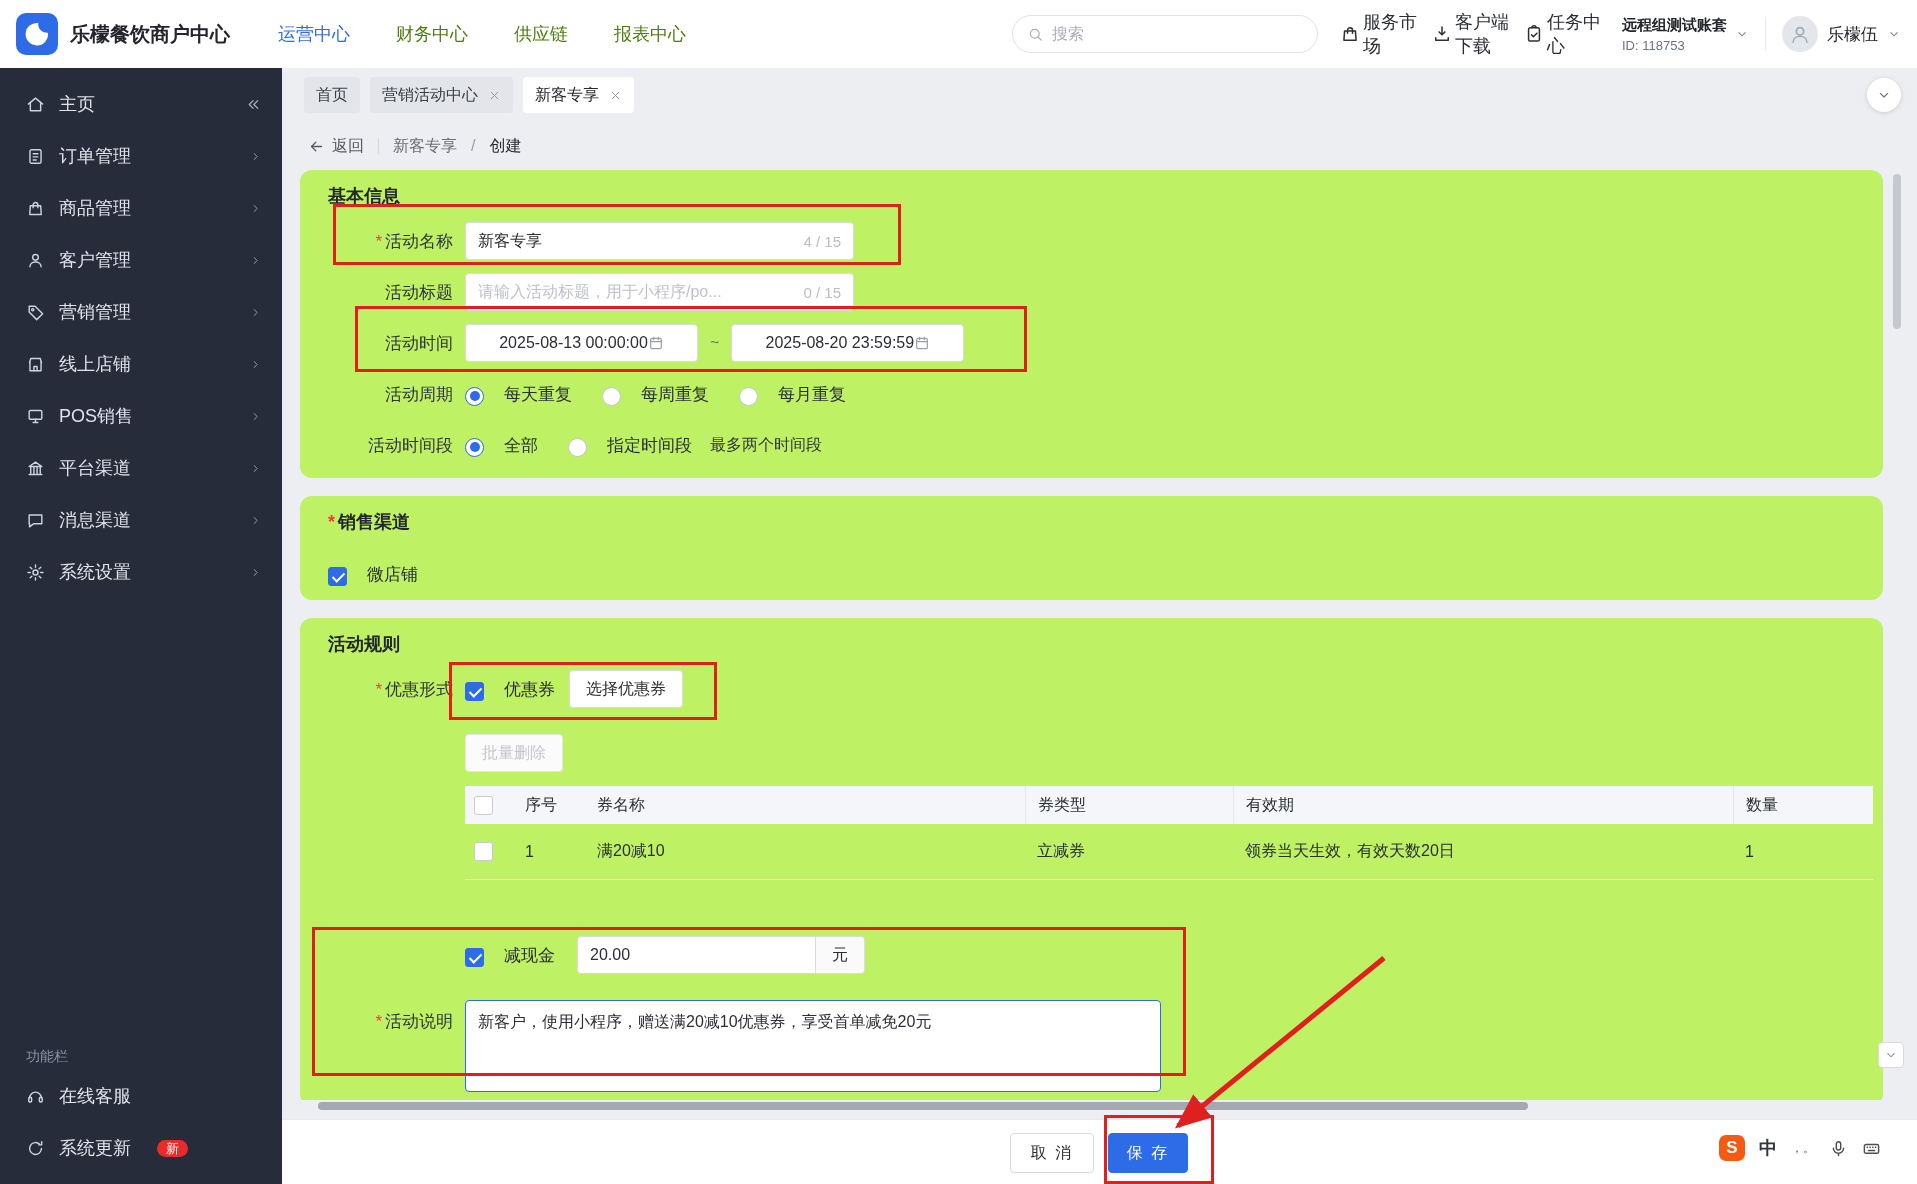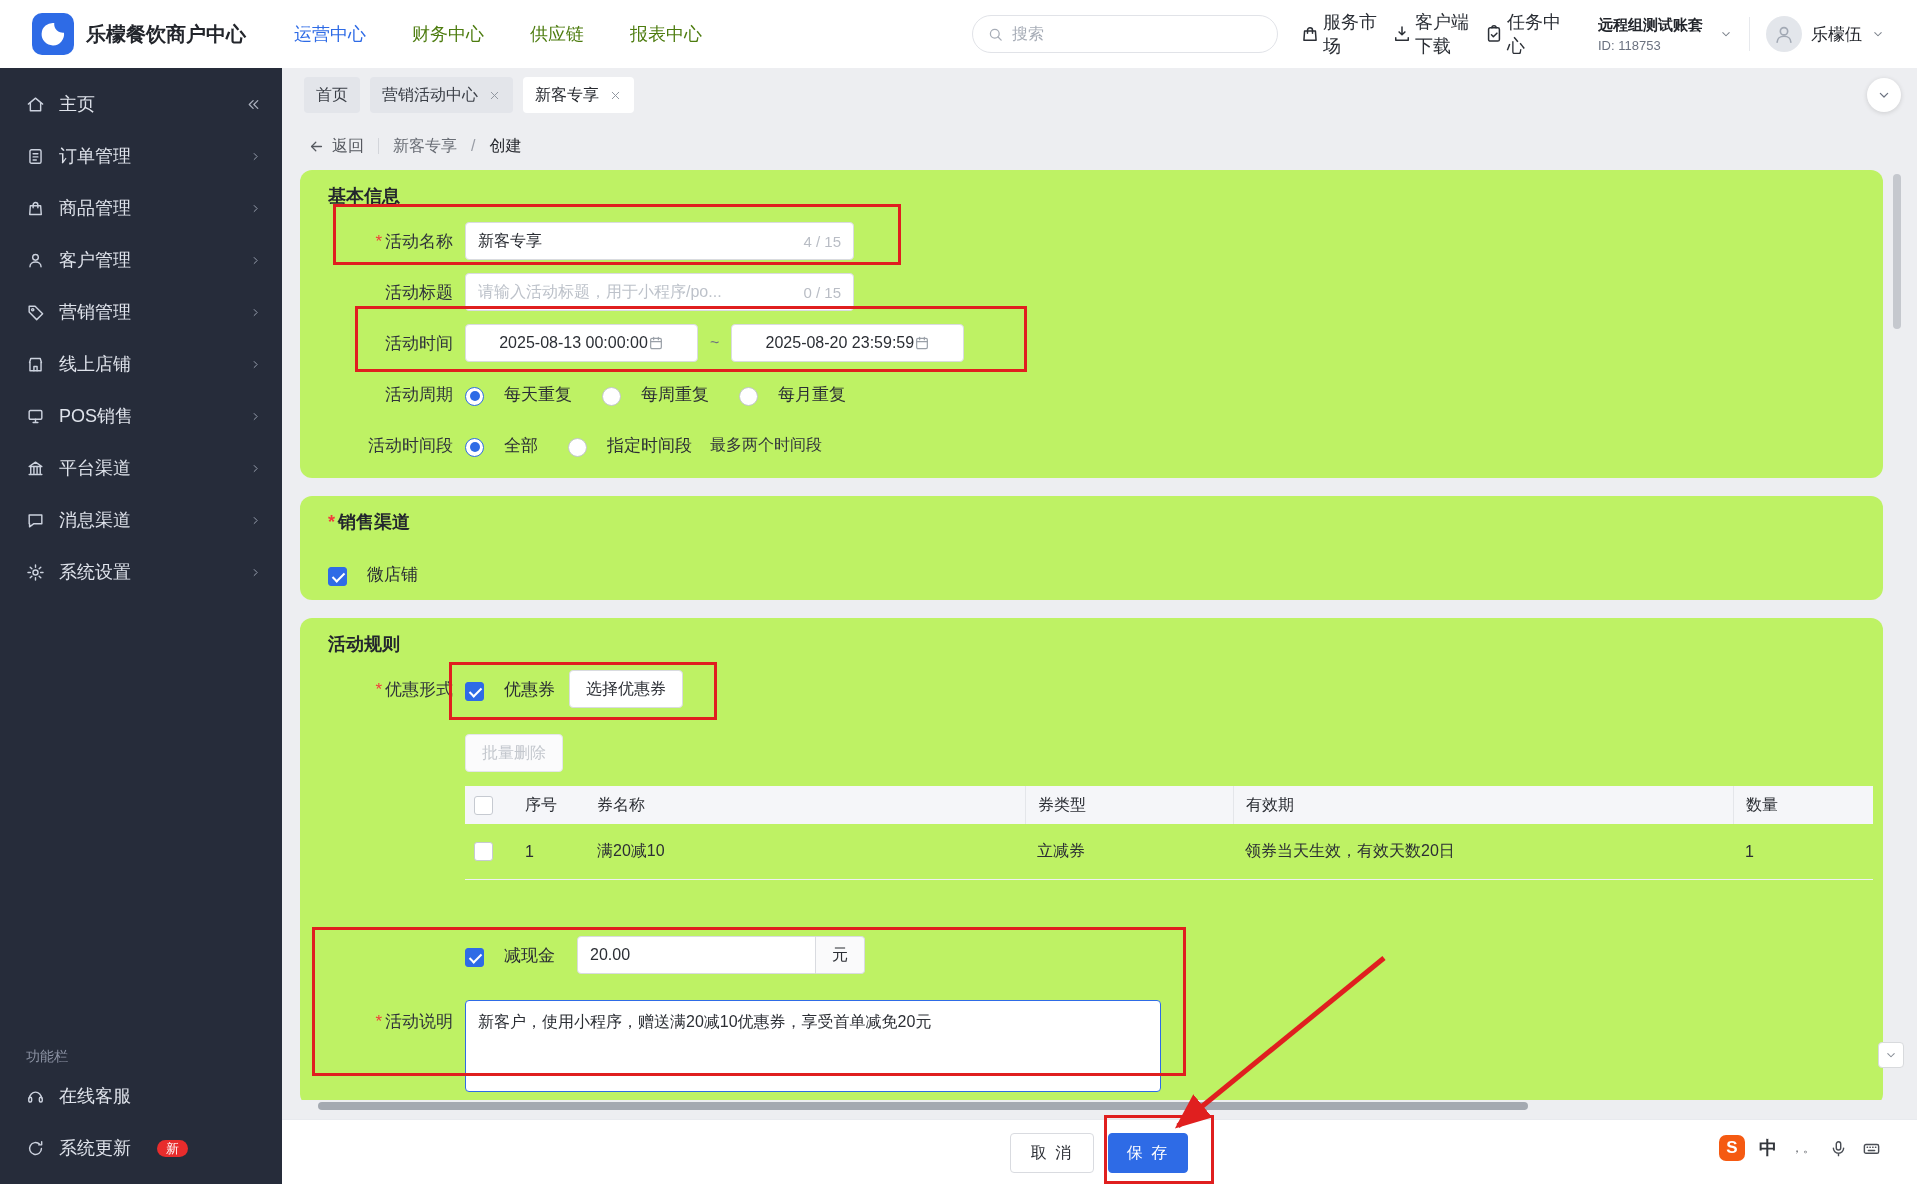--- a/index.html
+++ b/index.html
@@ -2,35 +2,35 @@
 <html><head>
 <meta charset="utf-8">
 <style>
   *{box-sizing:border-box;margin:0;padding:0}
   html,body{width:1917px;height:1184px}
   body{position:relative;overflow:hidden;background:#edeef1;font-family:"Liberation Sans","DejaVu Sans",sans-serif;color:#2b2e34}
   .icon{display:inline-flex;width:18px;height:18px;flex:0 0 auto}
   .icon svg{width:100%;height:100%}
 
   
-  .topbar{position:absolute;top:0;left:0;right:0;height:68px;background:#fff;display:flex;align-items:center;padding:0 32px;z-index:5}
+  .topbar{position:absolute;top:0;left:0;right:0;height:68px;background:#fff;display:flex;align-items:center;padding:0 16px;z-index:5}
   .logo{width:42px;height:42px;border-radius:10px;background:#2e6be6;display:flex;align-items:center;justify-content:center}
   .logo svg{width:30px;height:30px}
   .brand{font-size:20px;font-weight:700;color:#22252b;margin-left:12px;white-space:nowrap}
   .topnav{display:flex;gap:46px;margin-left:48px;font-size:18px;white-space:nowrap}
   .topnav .nav-item{color:#4d7c0f;cursor:pointer}
   .topnav .nav-item.active{color:#2e6be6;font-weight:400}
   .search{margin-left:auto;display:flex;align-items:center;gap:8px;width:306px;height:38px;border:1px solid #e1e3e8;border-radius:19px;padding:0 14px;background:#fff;color:#a7adb7}
   .search .icon{width:17px;height:17px}
   .search input{border:none;outline:none;font-size:16px;width:100%;color:#333;background:transparent;font-family:inherit}
   .search input::placeholder{color:#a7adb7}
   .tools{display:flex;gap:10px;margin-left:22px}
   .tool{display:flex;align-items:center;gap:3px;font-size:18px;color:#2b2f36;width:82px;cursor:pointer}
   .tool .icon{width:20px;height:20px;color:#2b2f36}
-  .account{display:flex;align-items:center;margin-left:32px;gap:16px;cursor:pointer}
+  .account{display:flex;align-items:center;margin-left:16px;gap:8px;cursor:pointer}
   .acc-name{font-size:15px;font-weight:600;color:#22252b;white-space:nowrap}
   .acc-id{font-size:13px;color:#6b7280;margin-top:3px}
   .chev{width:14px;height:14px;color:#7d838d}
   .divider-v{width:1px;height:34px;background:#e7e9ed;margin:0 16px}
   .userbox{display:flex;align-items:center;gap:9px;cursor:pointer}
   .avatar{width:36px;height:36px;border-radius:50%;background:#e3e6eb;color:#a2a9b4;display:flex;align-items:center;justify-content:center}
   .avatar svg{width:22px;height:22px}
   .username{font-size:17px;color:#22252b;white-space:nowrap}
 
   

